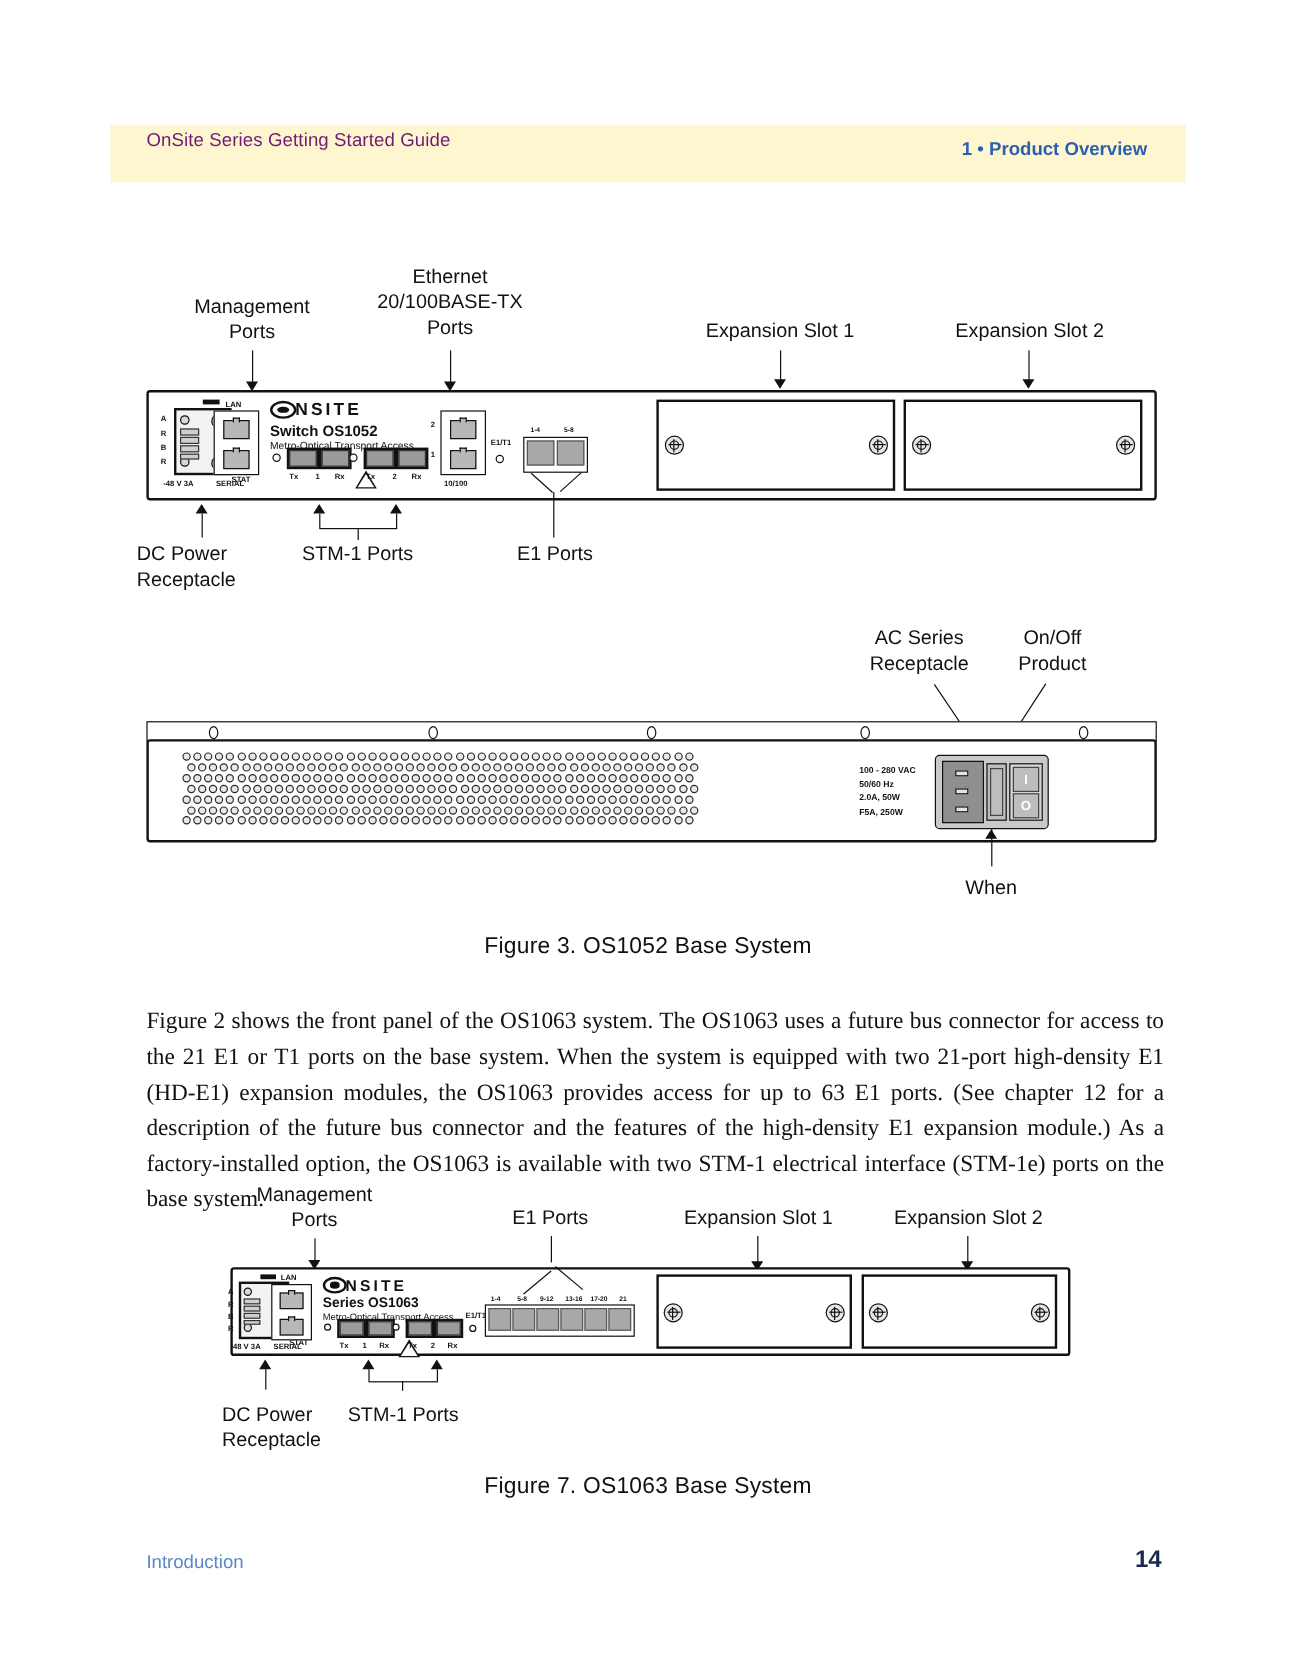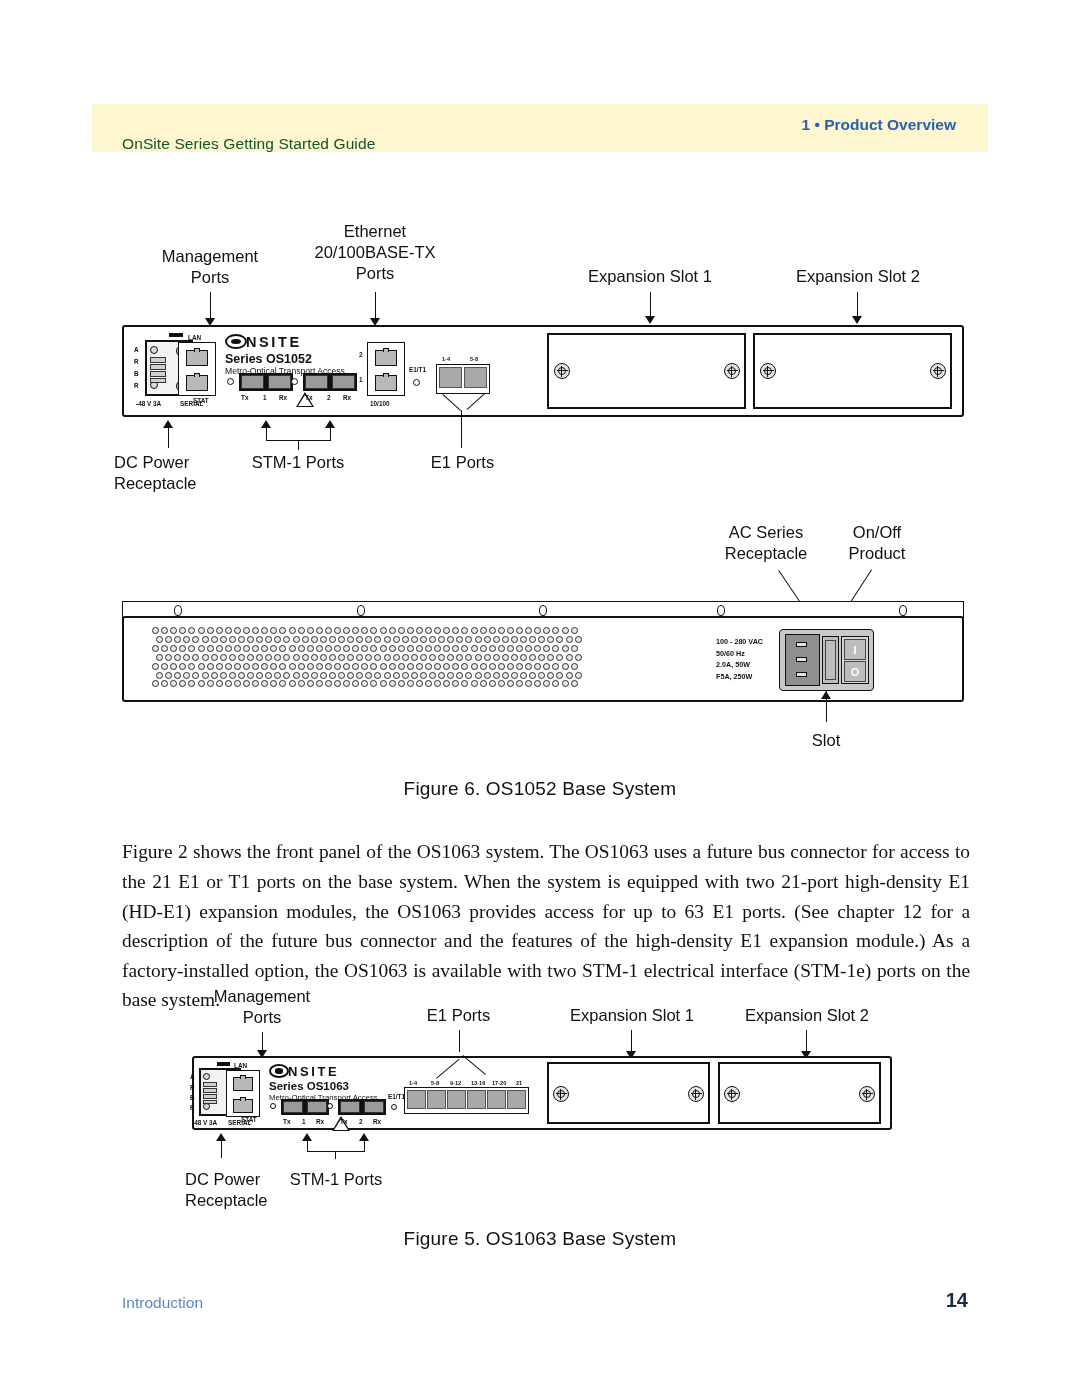--- a/index.html
+++ b/index.html
@@ -21,23 +21,23 @@
     position: absolute;
     left: 92px;
     top: 104px;
     width: 896px;
     height: 48px;
     background: #fdf6cf;
   }
   #header-title {
     position: absolute;
     left: 30px;
-    top: 31px;
+    top: 5px;
     font-size: 15.5px;
-    color: #14532d;
+    color: #701a75;
     letter-spacing: .1px;
     white-space: nowrap;
   }
   #header-chapter {
     position: absolute;
     right: 32px;
     top: 12px;
     font-size: 15.5px;
     font-weight: bold;
     color: #2b5fb0;
@@ -471,21 +471,21 @@
 <div class="tiny" style="left:188px; top:334px;">LAN</div>
 <div class="rj-box" style="left:178px; top:342px; width:38px; height:54px;"></div>
 <div class="rj" style="left:186px; top:350px; width:22px; height:16px;"></div>
 <div class="rj" style="left:186px; top:375px; width:22px; height:16px;"></div>
 <div class="tiny" style="left:180px; top:400px;">SERIAL</div>
 
 <div class="brand-oval" style="left:225px; top:334px; width:22px; height:15px;">
     <i></i>
   </div>
 <div class="brand-text" style="left:246px; top:334px; font-size:14.5px;">NSITE</div>
-<div class="brand-series" style="left:225px; top:352px; font-size:12.5px;">Series OS1052</div>
+<div class="brand-series" style="left:225px; top:352px; font-size:12.5px;">Switch OS1052</div>
 <div class="brand-tag" style="left:225px; top:366px; font-size:8.6px;">Metro-Optical Transport Access</div>
 
 <div class="led" style="left:227px; top:378px; width:7px; height:7px;"></div>
 <div class="stm-port" style="left:239px; top:373px; width:54px; height:18px;">
   <i style="left:2px;"></i>
     <i style="right:2px;"></i>
 </div>
 <div class="tiny" style="left:241px; top:394px;">Tx</div>
 <div class="tiny" style="left:263px; top:394px;">1</div>
 <div class="tiny" style="left:279px; top:394px;">Rx</div>
@@ -914,23 +914,23 @@
   <div class="half" style="top:2px; height:21px;">I</div>
   <div class="half" style="top:24px; height:21px;">O</div>
 </div>
 <div id="ac-label" style="left:716px; top:636px; width:60px;">100 - 280 VAC
 50/60 Hz
 2.0A, 50W
 F5A, 250W</div>
 
 <div class="leader-v" style="left:826px; top:691px; height:31px;"></div>
 <div class="arrow-up" style="left:821px; top:691px;"></div>
-<div class="callout" style="left:773px; top:730px; width:106px;">Slot</div>
-
-<div class="figure-caption" style="top:778px;">Figure 6. OS1052 Base System</div>
+<div class="callout" style="left:773px; top:730px; width:106px;">When</div>
+
+<div class="figure-caption" style="top:778px;">Figure 3. OS1052 Base System</div>
 
 <p id="body-text">Figure 2 shows the front panel of the OS1063 system. The OS1063 uses a future bus connector for access to the 21 E1 or T1 ports on the base system. When the system is equipped with two 21-port high-density E1 (HD-E1) expansion modules, the OS1063 provides access for up to 63 E1 ports. (See chapter 12 for a description of the future bus connector and the features of the high-density E1 expansion module.) As a factory-installed option, the OS1063 is available with two STM-1 electrical interface (STM-1e) ports on the base system.</p>
 
 <div class="callout" style="left:192px; top:986px; width:140px;">Management
 Ports</div>
 <div class="callout" style="left:396px; top:1005px; width:125px;">E1 Ports</div>
 <div class="callout" style="left:547px; top:1005px; width:170px;">Expansion Slot 1</div>
 <div class="callout" style="left:722px; top:1005px; width:170px;">Expansion Slot 2</div>
 
 <div class="leader-v" style="left:262px; top:1032px; height:22px;"></div>
@@ -1042,16 +1042,16 @@
 Receptacle</div>
 
 <div class="arrow-up" style="left:302px; top:1133px;"></div>
 <div class="arrow-up" style="left:359px; top:1133px;"></div>
 <div class="leader-v" style="left:307px; top:1141px; height:10px;"></div>
 <div class="leader-v" style="left:364px; top:1141px; height:10px;"></div>
 <div class="leader-h" style="left:307px; top:1151px; width:58px;"></div>
 <div class="leader-v" style="left:335px; top:1151px; height:8px;"></div>
 <div class="callout" style="left:272px; top:1169px; width:128px;">STM-1 Ports</div>
 
-<div class="figure-caption" style="top:1228px;">Figure 5. OS1063 Base System</div>
+<div class="figure-caption" style="top:1228px;">Figure 7. OS1063 Base System</div>
 
 <div id="footer-left">Introduction</div>
 <div id="footer-page">14</div>
 
 </body></html>

